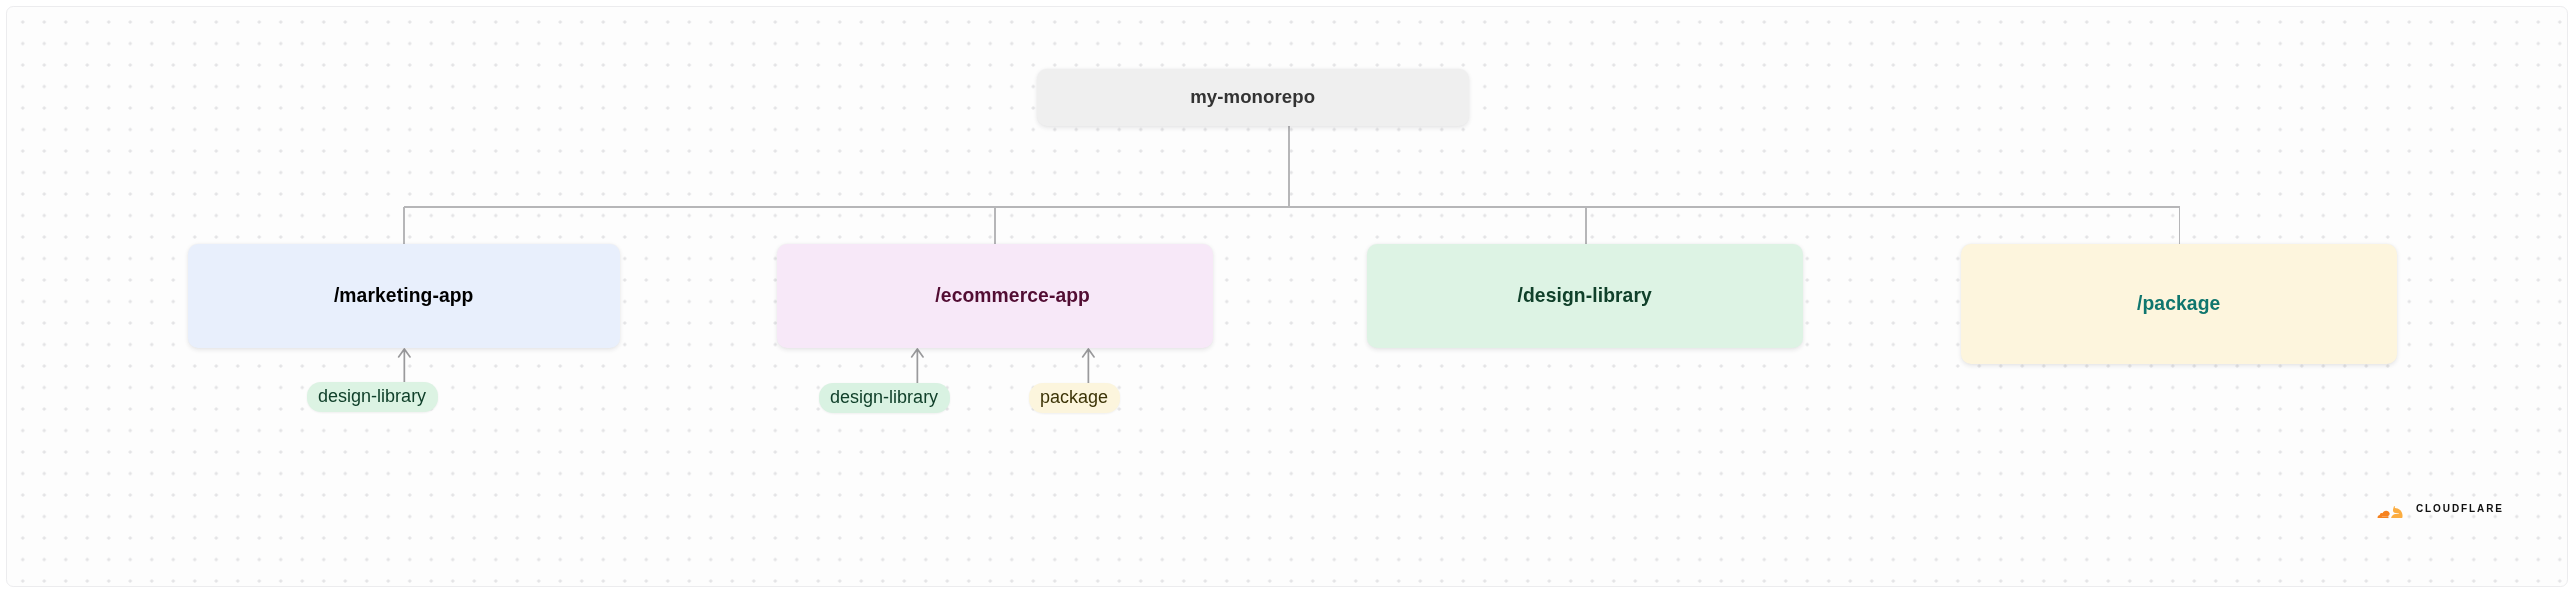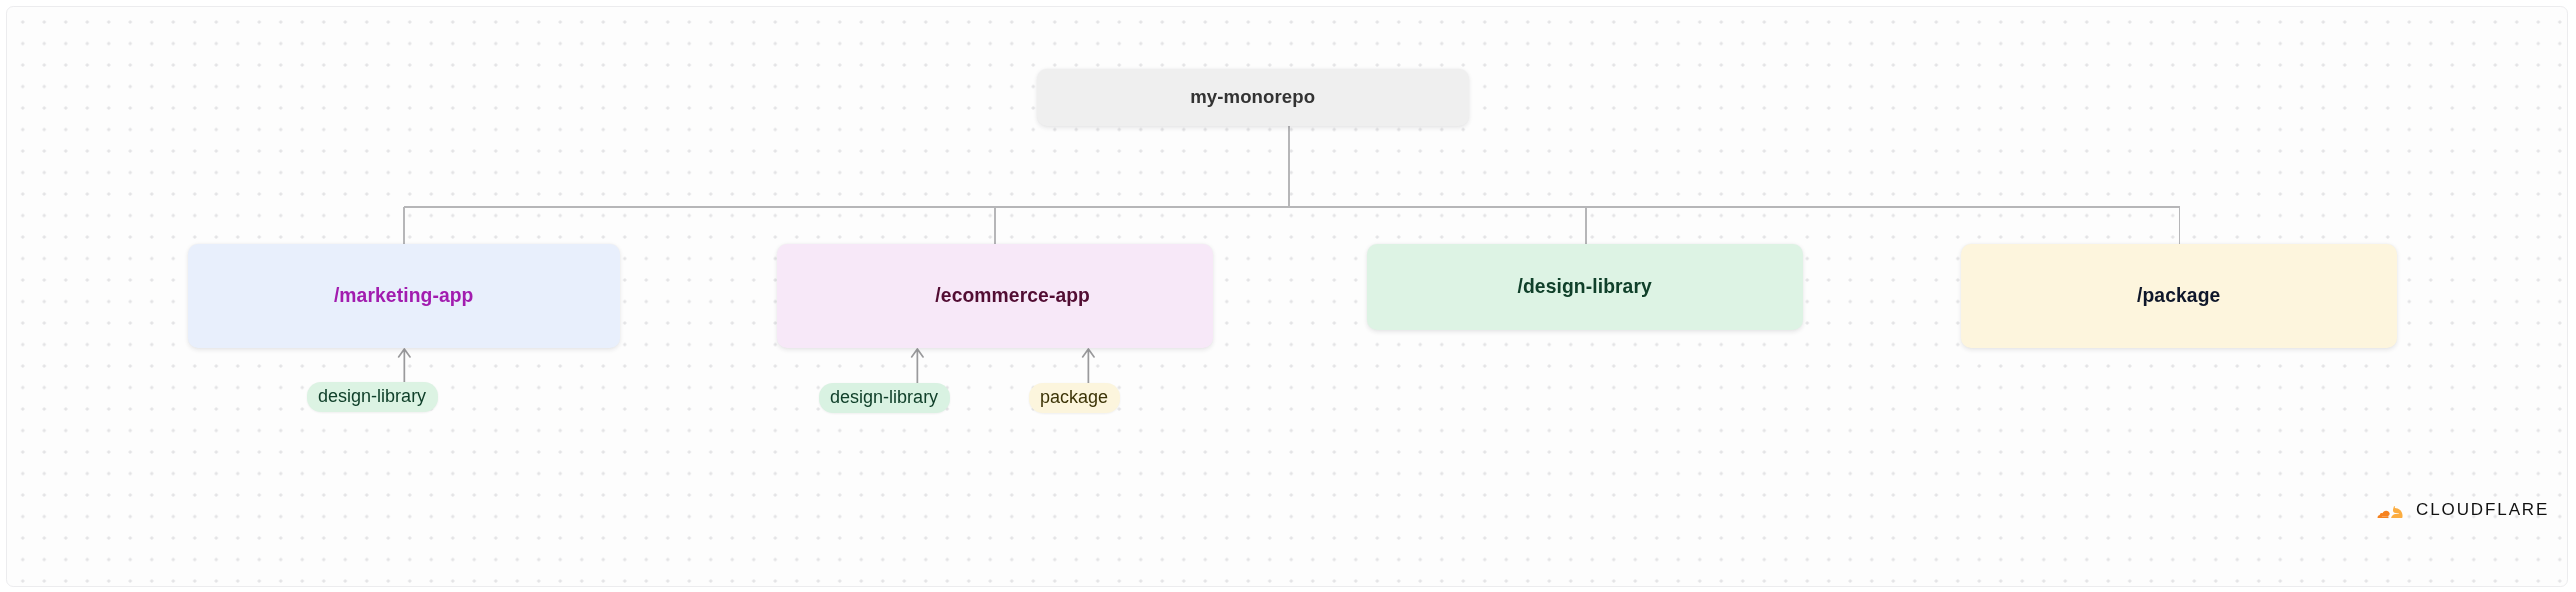--- a/index.html
+++ b/index.html
@@ -79,22 +79,22 @@
   
   #cf-logo {
     position: absolute;
     left: 2354px;
     top: 492px;
     display: flex;
     align-items: center;
     gap: 9.3px;
   }
   #cf-logo .cf-word {
-    font-size: 17px;
-    font-weight: normal;
+    font-size: 10px;
+    font-weight: bold;
     letter-spacing: 1.9px;
     color: #111111;
     line-height: 1;
   }
 </style>
 </head>
 <body>
 
 <div id="canvas">
 
@@ -106,39 +106,39 @@
         <path d="M 555 524 L 555 478 M 547 489 L 555 478 L 563 489" stroke-linecap="round" stroke-linejoin="round"></path>
         <path d="M 1272 526 L 1272 478 M 1264 489 L 1272 478 L 1280 489" stroke-linecap="round" stroke-linejoin="round"></path>
         <path d="M 1511 526 L 1511 478 M 1503 489 L 1511 478 L 1519 489" stroke-linecap="round" stroke-linejoin="round"></path>
       </g>
   </svg>
 
   <div id="nodes">
       <div class="node root" style="left: 1030px; top: 62px; width: 432px; height: 57px; background: rgb(239, 239, 239); color: rgb(51, 51, 51); text-align: right;">
         <span>my-monorepo</span>
       </div>
-      <div class="node" style="left: 181px; top: 237px; width: 432px; height: 104px; background: rgb(232, 239, 252); color: #a21caf;">
+      <div class="node" style="left: 181px; top: 237px; width: 432px; height: 104px; background: rgb(232, 239, 252); color: #000000;">
         <span>/marketing-app</span>
       </div>
       <div class="chip" style="left: 300px; top: 375px; background: rgb(220, 243, 227); color: rgb(16, 64, 42);">
         <span>design-library</span>
       </div>
       <div class="node" style="left: 770px; top: 237px; width: 436px; height: 104px; background: rgb(247, 232, 248); color: rgb(82, 13, 51); padding-left: 36px;">
         <span>/ecommerce-app</span>
       </div>
       <div class="chip" style="left: 812px; top: 376px; background: rgb(217, 242, 226); color: rgb(16, 64, 42);">
         <span>design-library</span>
       </div>
       <div class="chip" style="left: 1022px; top: 376px; background: rgb(252, 245, 221); color: rgb(60, 52, 7); text-align: center;">
         <span>package</span>
       </div>
-      <div class="node" style="left: 1360px; top: 237px; width: 436px; height: 86px; background: rgb(221, 243, 228); color: rgb(16, 64, 42);">
+      <div class="node" style="left: 1360px; top: 237px; width: 436px; height: 104px; background: rgb(221, 243, 228); color: rgb(16, 64, 42);">
         <span>/design-library</span>
       </div>
-      <div class="node" style="left: 1954px; top: 237px; width: 436px; height: 104px; background: rgb(253, 245, 221); color: #0f172a;">
+      <div class="node" style="left: 1954px; top: 237px; width: 436px; height: 120px; background: rgb(253, 245, 221); color: #0f766e;">
         <span>/package</span>
       </div>
     </div>
 
   <div id="cf-logo">
     <svg width="46" height="21.5" viewBox="0 0 64 30">
       <path id="cf-accent" d="M47.5 10.2c-0.5 0-1 0.05-1.5 0.15 -0.1 0.03-0.19 0.11-0.22 0.22l-1.0 3.5c-0.43 1.5-0.27 2.88 0.46 3.9 0.67 0.95 1.78 1.5 3.12 1.57l4.2 0.25c0.12 0.01 0.23 0.07 0.29 0.17 0.06 0.1 0.08 0.23 0.04 0.35 -0.07 0.22-0.27 0.38-0.5 0.4l-4.37 0.25c-2.37 0.11-4.93 2.03-5.82 4.37l-0.32 0.82c-0.06 0.16 0.05 0.32 0.22 0.32h15.0c0.17 0 0.33-0.11 0.38-0.28 0.26-0.93 0.4-1.9 0.4-2.91 0-6.0-4.87-10.87-10.88-10.87 -0.0 0-0.0 0-0.0 0z" fill="#fbad41"></path>
       <path id="cf-cloud" d="M38.2 25.9c0.14-0.48 0.09-0.92-0.14-1.24 -0.21-0.3-0.56-0.47-0.98-0.49l-8.0-0.1c-0.05 0-0.09-0.02-0.12-0.06 -0.03-0.04-0.03-0.09-0.02-0.14 0.03-0.08 0.1-0.14 0.19-0.15l8.07-0.1c0.96-0.04 2.0-0.82 2.36-1.73l0.46-1.2c0.02-0.05 0.02-0.1 0.01-0.15 -0.52-2.35-2.61-4.1-5.11-4.1 -2.3 0-4.26 1.49-4.96 3.56 -0.45-0.34-1.03-0.52-1.65-0.46 -1.11 0.11-2.0 1.0-2.11 2.11 -0.03 0.29-0.01 0.57 0.06 0.83 -1.81 0.05-3.26 1.53-3.26 3.36 0 0.17 0.01 0.33 0.04 0.49 0.01 0.08 0.08 0.13 0.15 0.13h14.69c0.09 0 0.17-0.06 0.19-0.14l0.13-0.43z" fill="#f6821f"></path>
     </svg>
     <div class="cf-word" style="color: rgb(17, 17, 17);">CLOUDFLARE</div>

